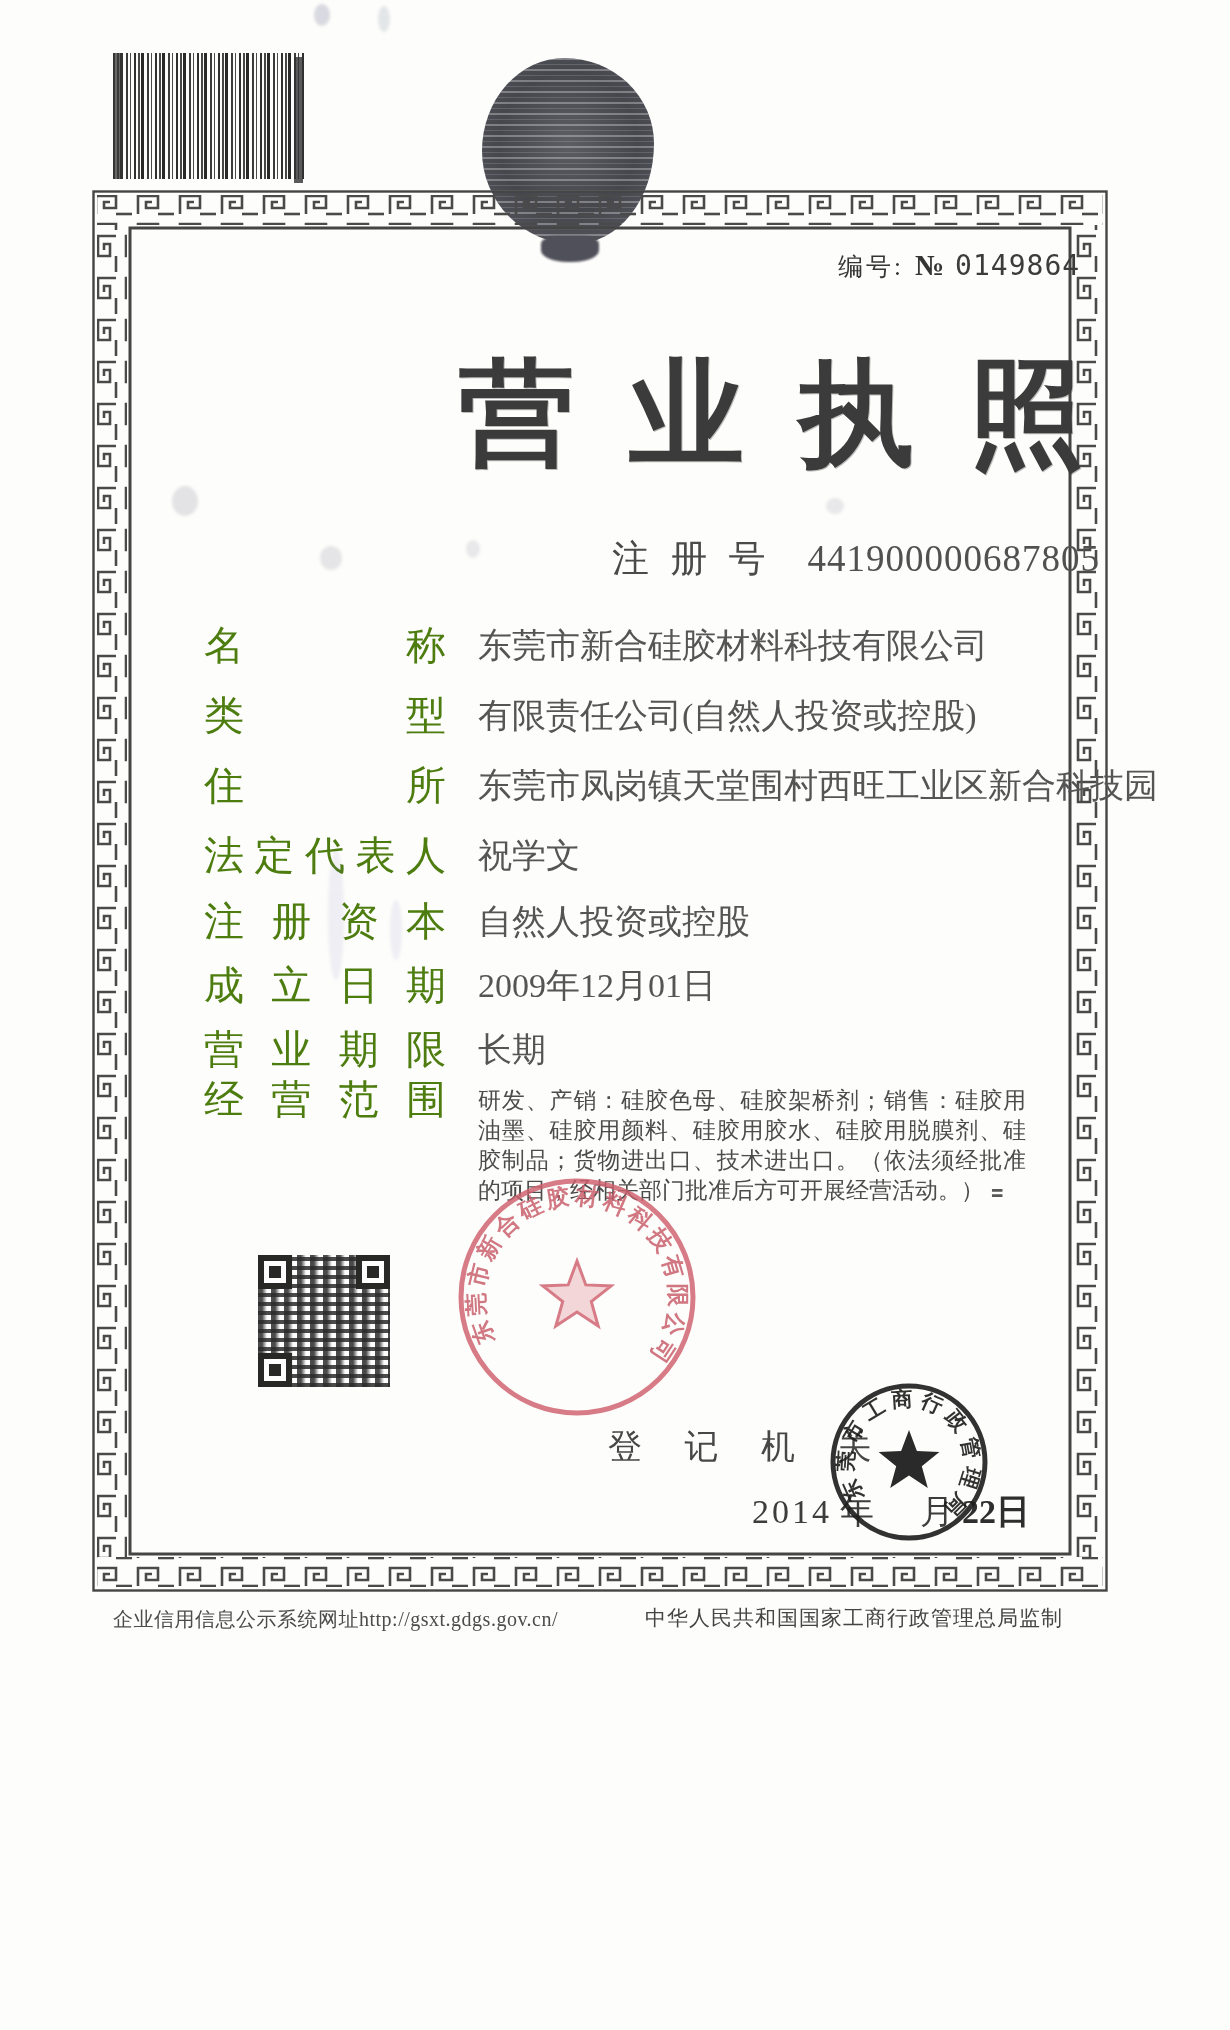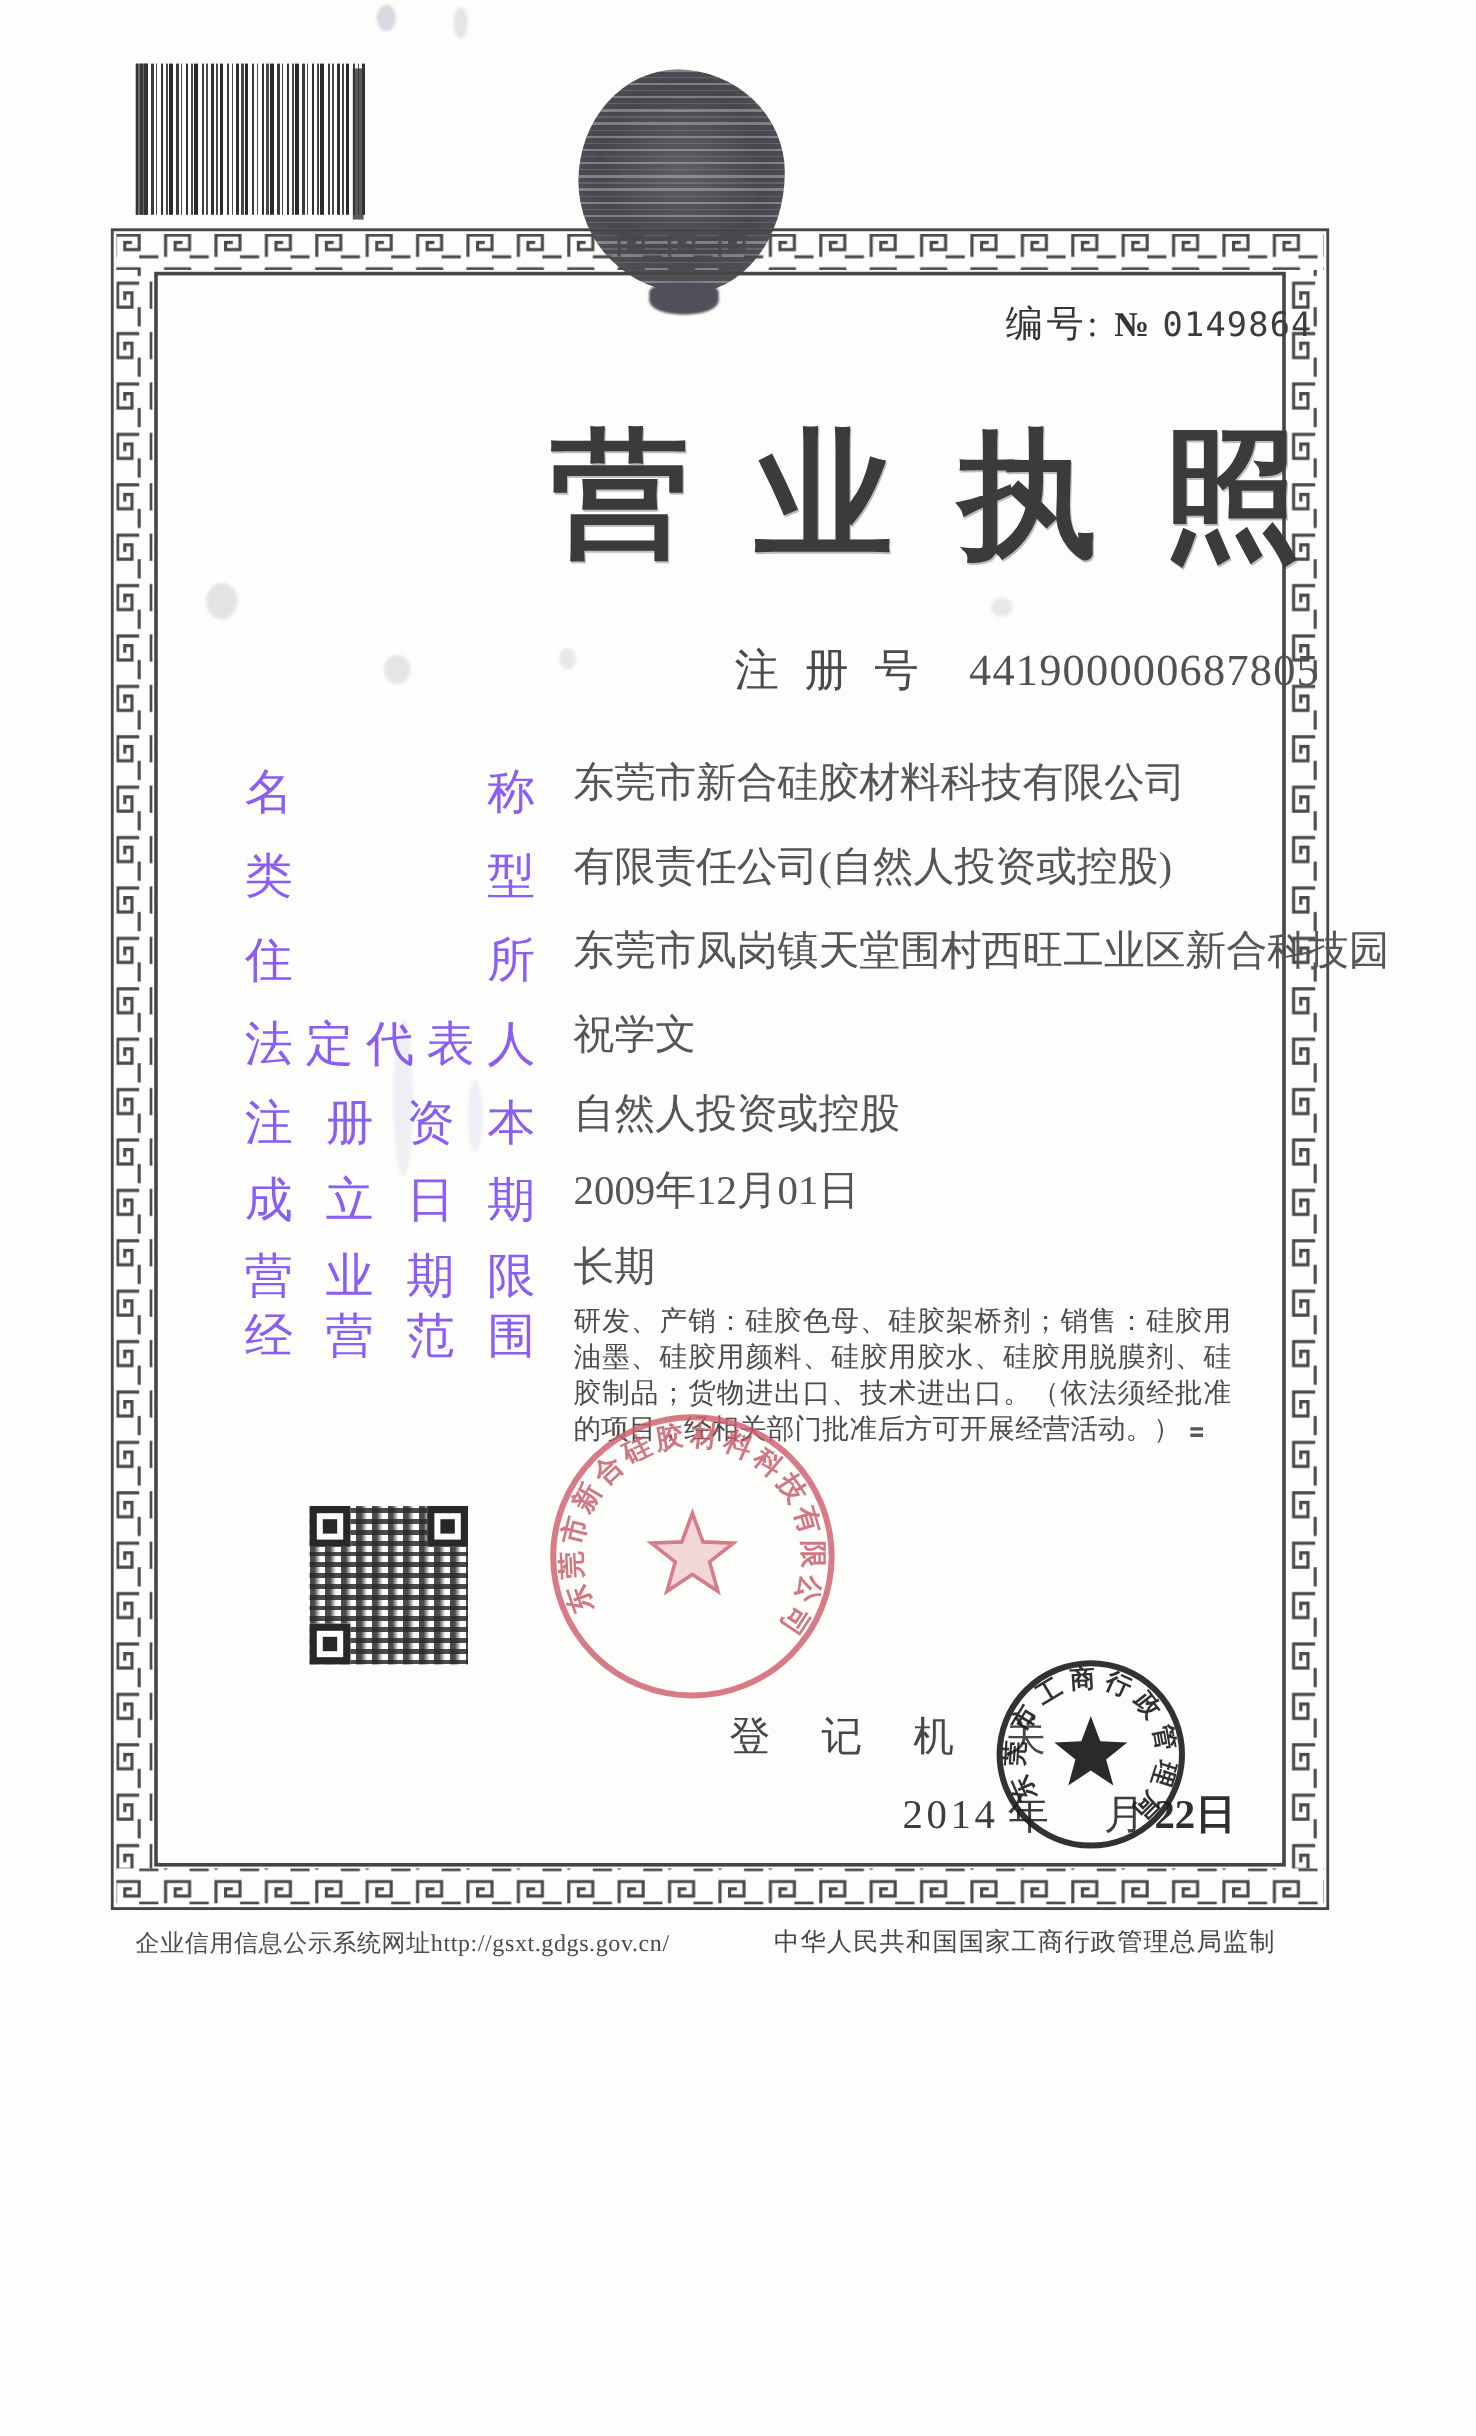--- a/index.html
+++ b/index.html
@@ -26,42 +26,42 @@
   }
   .emblem::before{content:"";position:absolute;inset:0;
     background:repeating-linear-gradient(180deg,rgba(255,255,255,.30) 0 2px,rgba(255,255,255,0) 2px 6px,rgba(255,255,255,.14) 6px 7px,rgba(255,255,255,0) 7px 11px);}
   .emblem-nub{left:541px;top:236px;width:58px;height:26px;background:#50505a;border-radius:30% 30% 45% 45%;filter:blur(1px);}
 
   
   .frame{left:92px;top:190px;}
 
   
   .serial{left:838px;top:249px;display:flex;align-items:baseline;gap:11px;color:#353535;}
-  .serial .lbl{font-size:31px;letter-spacing:3px;}
+  .serial .lbl{font-size:25px;letter-spacing:3px;}
   .serial .sym{font-size:29px;font-weight:bold;}
   .serial .num{font-size:28px;font-family:"DejaVu Sans Mono",monospace;letter-spacing:1px;color:#3c3c3c;}
 
   
   .title{
     left:123px;top:338px;width:1016px;text-align:right;
     font-family:"Liberation Sans",sans-serif;font-weight:900;
     font-size:115px;line-height:150px;letter-spacing:55px;color:#3b3b3b;
     text-shadow:1px 1px 0 rgba(70,70,70,.35);white-space:nowrap;
   }
 
   
   .regline{left:612px;top:534px;display:flex;align-items:baseline;gap:36px;color:#4a4a4a;}
   .regline .rl{font-size:37px;letter-spacing:6px;}
   .regline .rn{font-size:37px;letter-spacing:1px;color:#515151;}
 
   
   .row{position:absolute;left:204px;width:822px;display:flex;align-items:center;}
   .row-label{
-    width:242px;flex:none;font-size:40px;line-height:48px;color:#8b5cf6;
-    text-align:justify;text-align-last:justify;letter-spacing:0;margin-top:14px;
+    width:242px;flex:none;font-size:40px;line-height:48px;color:#4d7c0f;
+    text-align:justify;text-align-last:justify;letter-spacing:0;
   }
   .row-value{margin-left:32px;font-size:34px;line-height:42px;color:#555;white-space:nowrap;}
   .row.scope{align-items:flex-start;}
   .row.scope .row-value{
     margin-left:32px;margin-top:10px;font-size:23px;line-height:30px;color:#4c4c4c;
     white-space:normal;width:548px;text-align:justify;font-weight:500;
   }
   .scope-mark{font-size:15px;color:#2f2f2f;opacity:.8;}
 
   

